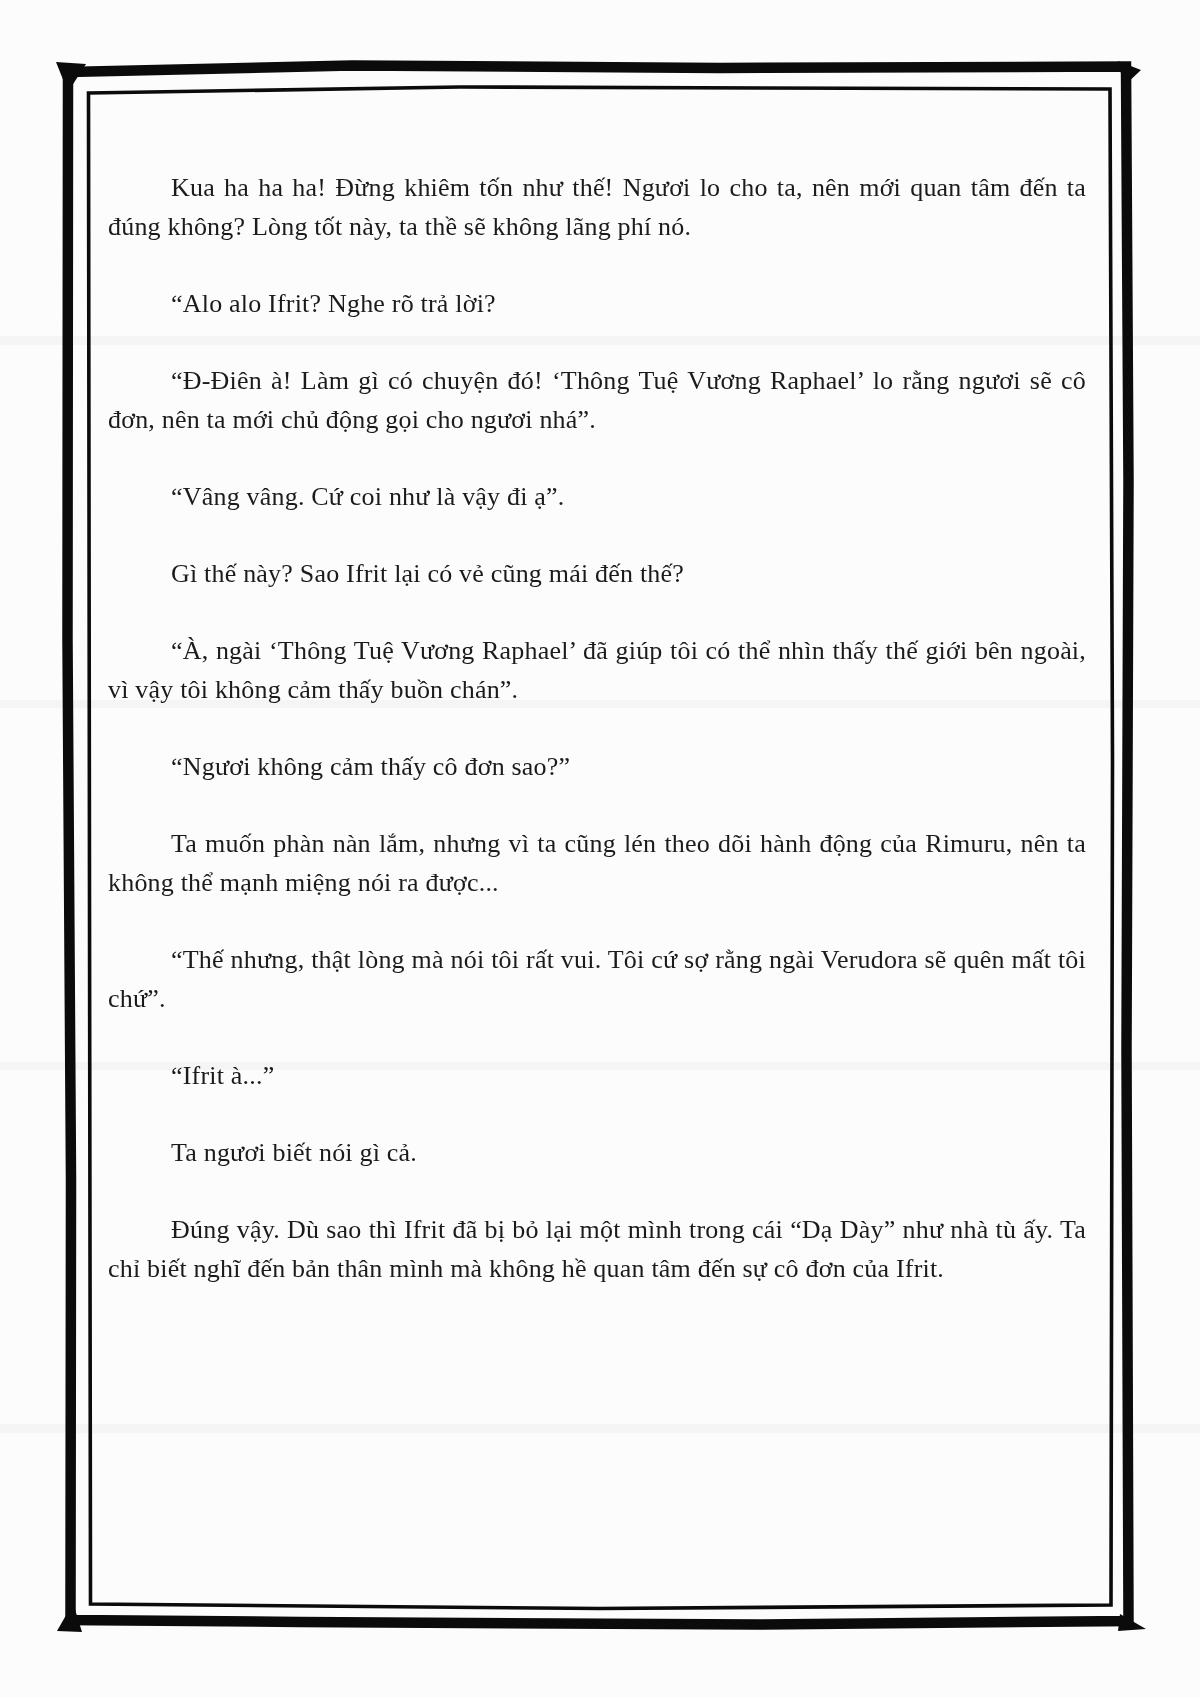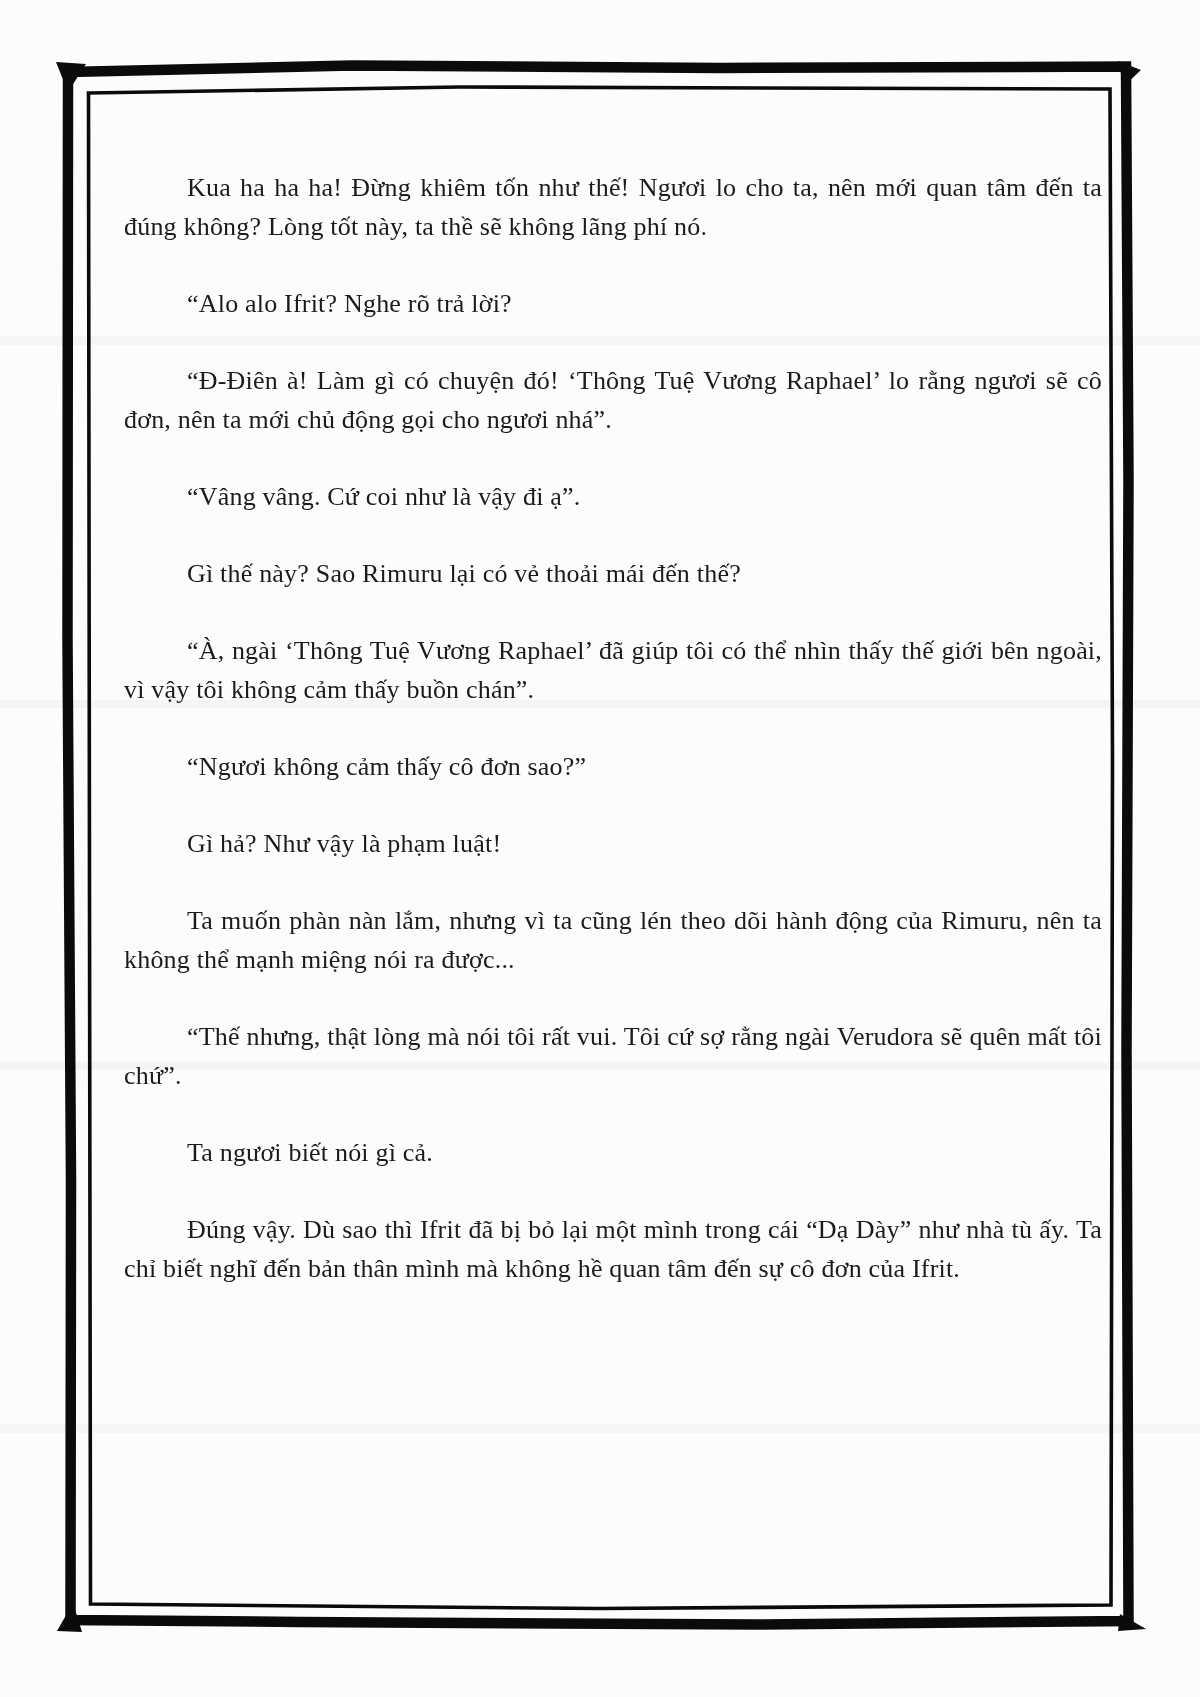--- a/index.html
+++ b/index.html
@@ -51,21 +51,21 @@
     stroke-width: 3.6;
     stroke-linejoin: miter;
   }
   .frame-nub {
     fill: #0b0b0b;
     stroke: none;
   }
   
   .content {
     position: absolute;
-    left: 124px;
+    left: 108px;
     top: 168px;
     width: 978px;
   }
   .content p {
     margin: 0 0 38px 0;
     font-size: 26px;
     line-height: 39px;
     color: #1b1b1b;
     text-align: justify;
     text-indent: 63px;
@@ -105,23 +105,23 @@
     <path class="frame-nub" d="M 1118,61 L 1141,70 L 1124,86 Z"></path>
     <path class="frame-nub" d="M 57,1631 L 73,1603 L 82,1632 Z"></path>
     <path class="frame-nub" d="M 1120,1614 L 1146,1629 L 1118,1631 Z"></path>
   </svg>
 
   <div class="content">
     <p>Kua ha ha ha! Đừng khiêm tốn như thế! Ngươi lo cho ta, nên mới quan tâm đến ta đúng không? Lòng tốt này, ta thề sẽ không lãng phí nó.</p>
     <p>“Alo alo Ifrit? Nghe rõ trả lời?</p>
     <p>“Đ-Điên à! Làm gì có chuyện đó! ‘Thông Tuệ Vương Raphael’ lo rằng ngươi sẽ cô đơn, nên ta mới chủ động gọi cho ngươi nhá”.</p>
     <p>“Vâng vâng. Cứ coi như là vậy đi ạ”.</p>
-    <p>Gì thế này? Sao Rimuru lại có vẻ thoải mái đến thế?</p>
+    <p>Gì thế này? Sao Ifrit lại có vẻ cũng mái đến thế?</p>
     <p>“À, ngài ‘Thông Tuệ Vương Raphael’ đã giúp tôi có thể nhìn thấy thế giới bên ngoài, vì vậy tôi không cảm thấy buồn chán”.</p>
     <p>“Ngươi không cảm thấy cô đơn sao?”</p>
-    <p>Gì hả? Như vậy là phạm luật!</p>
     <p>Ta muốn phàn nàn lắm, nhưng vì ta cũng lén theo dõi hành động của Rimuru, nên ta không thể mạnh miệng nói ra được...</p>
     <p>“Thế nhưng, thật lòng mà nói tôi rất vui. Tôi cứ sợ rằng ngài Verudora sẽ quên mất tôi chứ”.</p>
+    <p>“Ifrit à...”</p>
     <p>Ta ngươi biết nói gì cả.</p>
     <p>Đúng vậy. Dù sao thì Ifrit đã bị bỏ lại một mình trong cái “Dạ Dày” như nhà tù ấy. Ta chỉ biết nghĩ đến bản thân mình mà không hề quan tâm đến sự cô đơn của Ifrit.</p>
   </div>
 
 </div>
 
 </body></html>

